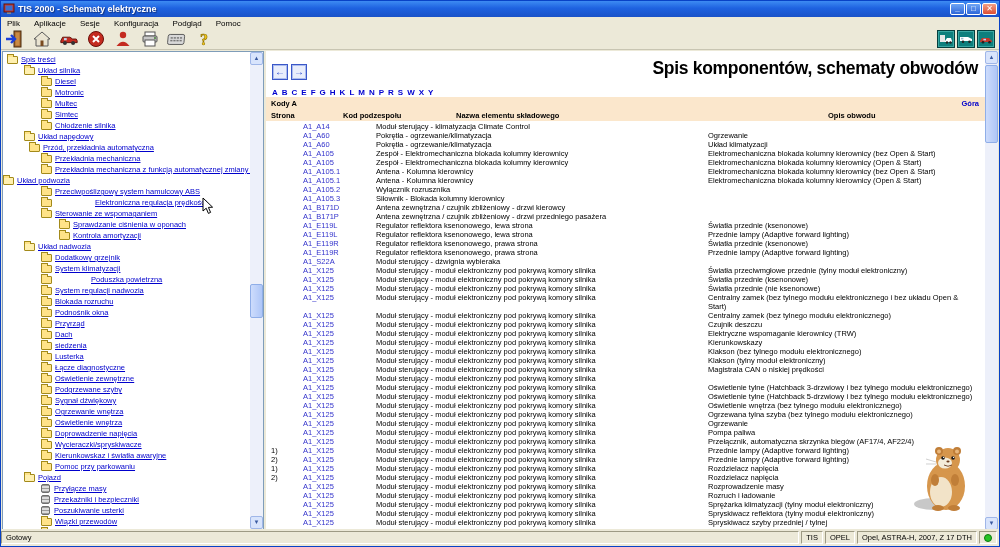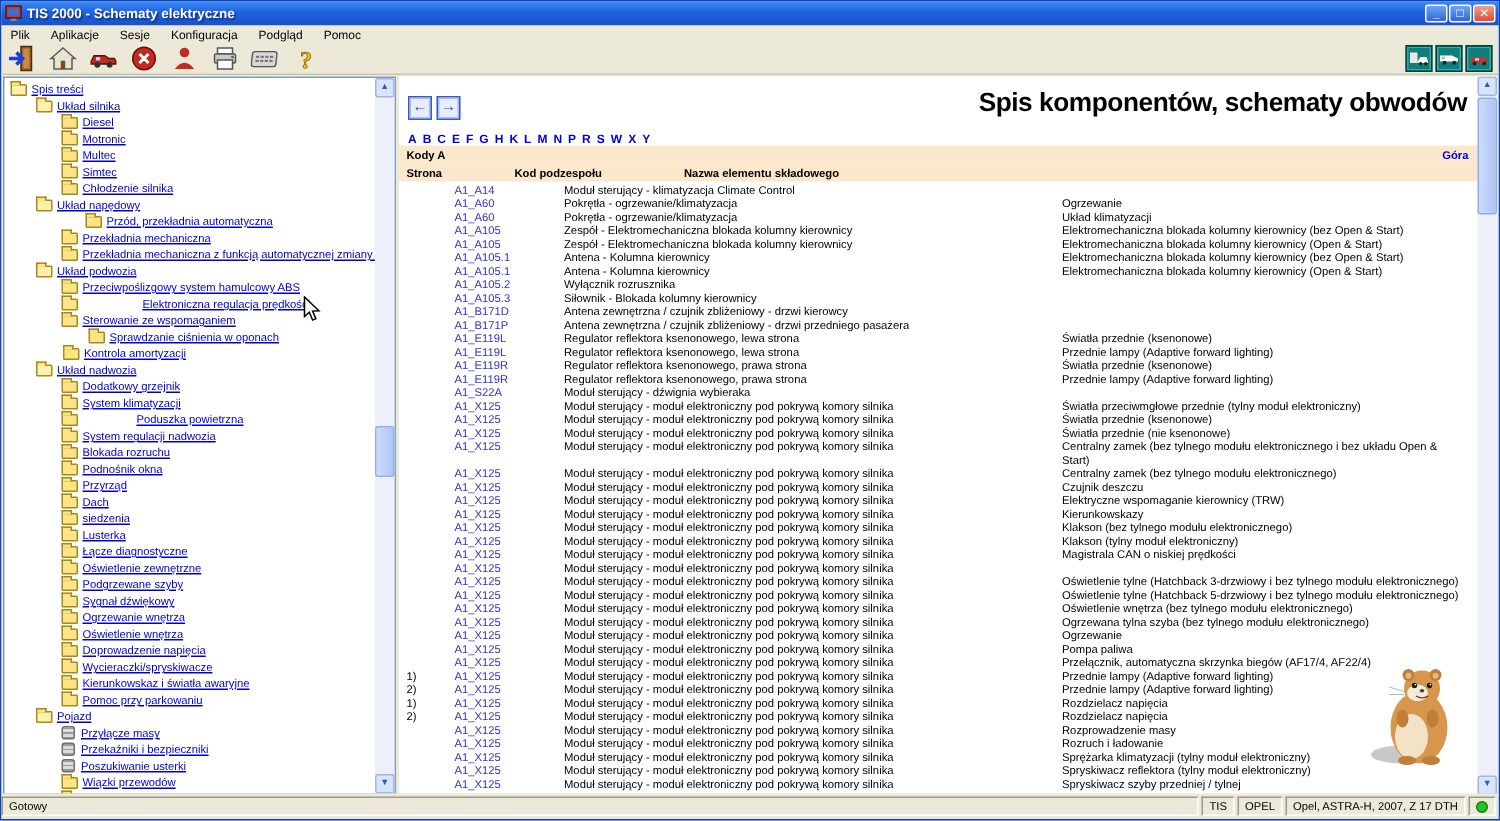--- a/index.html
+++ b/index.html
@@ -240,53 +240,53 @@
             <span class="tlink">Simtec</span>
           </div>
           <div class="trow" style="padding-left: 38px;">
             <span class="fold"></span>
             <span class="tlink">Chłodzenie silnika</span>
           </div>
           <div class="trow" style="padding-left: 21px;">
             <span class="fold open"></span>
             <span class="tlink">Układ napędowy</span>
           </div>
-          <div class="trow" style="padding-left: 54px;">
+          <div class="trow" style="padding-left: 26px;">
             <span class="fold"></span>
             <span class="tlink">Przód, przekładnia automatyczna</span>
           </div>
           <div class="trow" style="padding-left: 38px;">
             <span class="fold"></span>
             <span class="tlink">Przekładnia mechaniczna</span>
           </div>
           <div class="trow" style="padding-left: 38px;">
             <span class="fold"></span>
             <span class="tlink">Przekładnia mechaniczna z funkcją automatycznej zmiany biegów</span>
           </div>
-          <div class="trow" style="padding-left: 21px;">
+          <div class="trow" style="">
             <span class="fold open"></span>
             <span class="tlink">Układ podwozia</span>
           </div>
           <div class="trow" style="padding-left: 38px;">
             <span class="fold"></span>
             <span class="tlink">Przeciwpoślizgowy system hamulcowy ABS</span>
           </div>
           <div class="trow" style="padding-left: 38px; gap: 40px;">
             <span class="fold"></span>
             <span class="tlink">Elektroniczna regulacja prędkości</span>
           </div>
           <div class="trow" style="padding-left: 38px;">
             <span class="fold"></span>
             <span class="tlink">Sterowanie ze wspomaganiem</span>
           </div>
           <div class="trow" style="padding-left: 56px;">
             <span class="fold"></span>
             <span class="tlink">Sprawdzanie ciśnienia w oponach</span>
           </div>
-          <div class="trow" style="padding-left: 39px;">
+          <div class="trow" style="padding-left: 56px;">
             <span class="fold"></span>
             <span class="tlink">Kontrola amortyzacji</span>
           </div>
           <div class="trow" style="padding-left: 21px;">
             <span class="fold open"></span>
             <span class="tlink">Układ nadwozia</span>
           </div>
           <div class="trow" style="padding-left: 38px;">
             <span class="fold"></span>
             <span class="tlink">Dodatkowy grzejnik</span>
@@ -425,20 +425,21 @@
           <span class="al">Y</span>
         </div>
       <div id="band">
         <span class="kody">Kody A</span>
         <span class="gora">Góra</span>
       </div>
       <div id="thead">
         <span class="c0">Strona</span>
         <span class="c1">Kod podzespołu</span>
         <span class="c2">Nazwa elementu składowego</span>
+        <span class="c3">Opis obwodu</span>
       </div>
       <div id="rows">
           <div class="row">
             <span class="c0"></span>
             <span class="c1">A1_A14</span>
             <span class="c2">Moduł sterujący - klimatyzacja Climate Control</span>
             <span class="c3"></span>
           </div>
           <div class="row">
             <span class="c0"></span>

